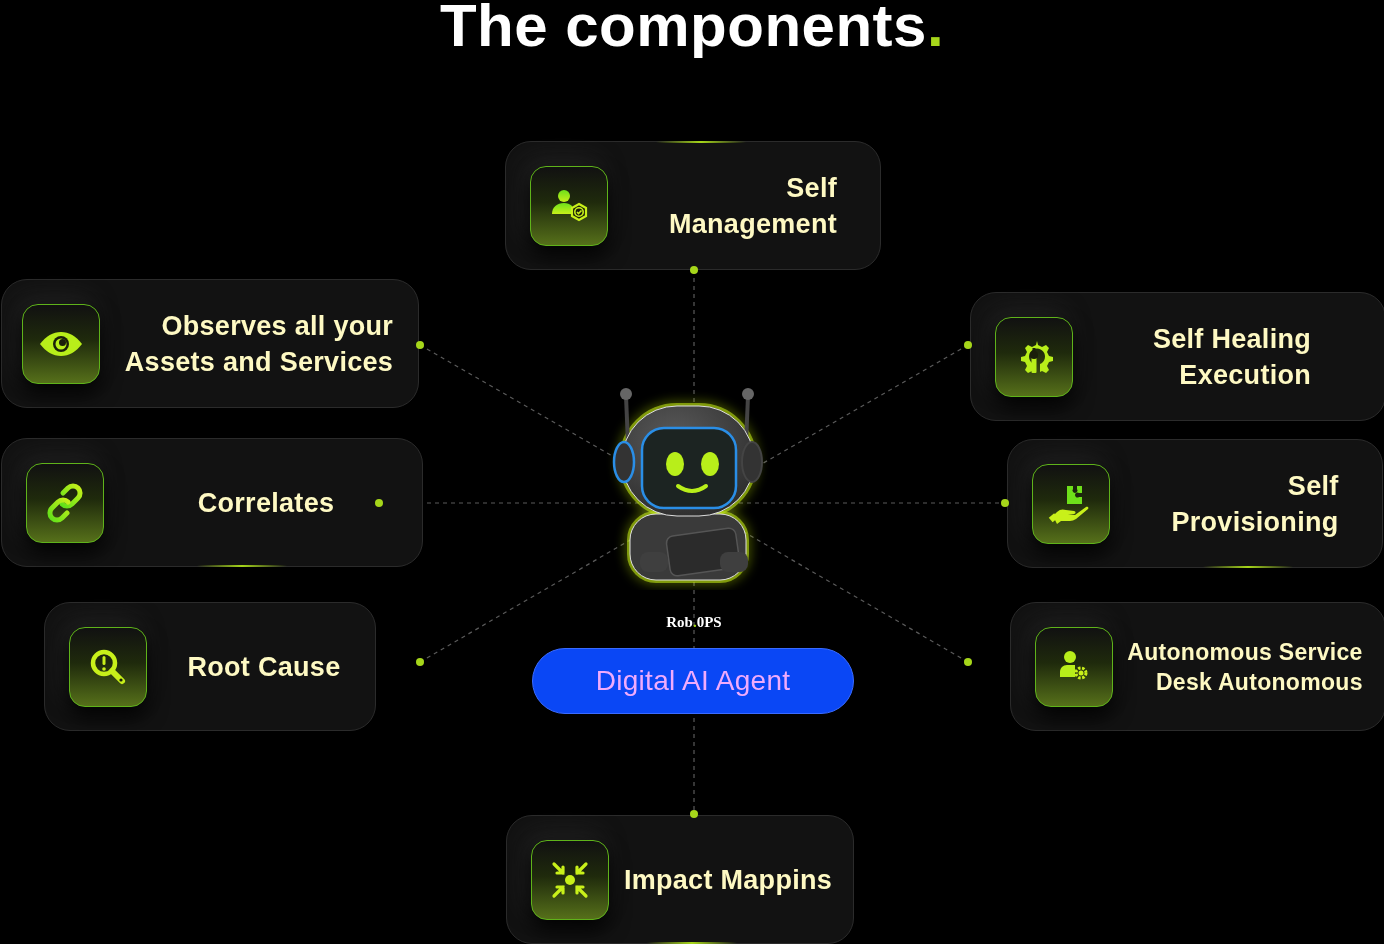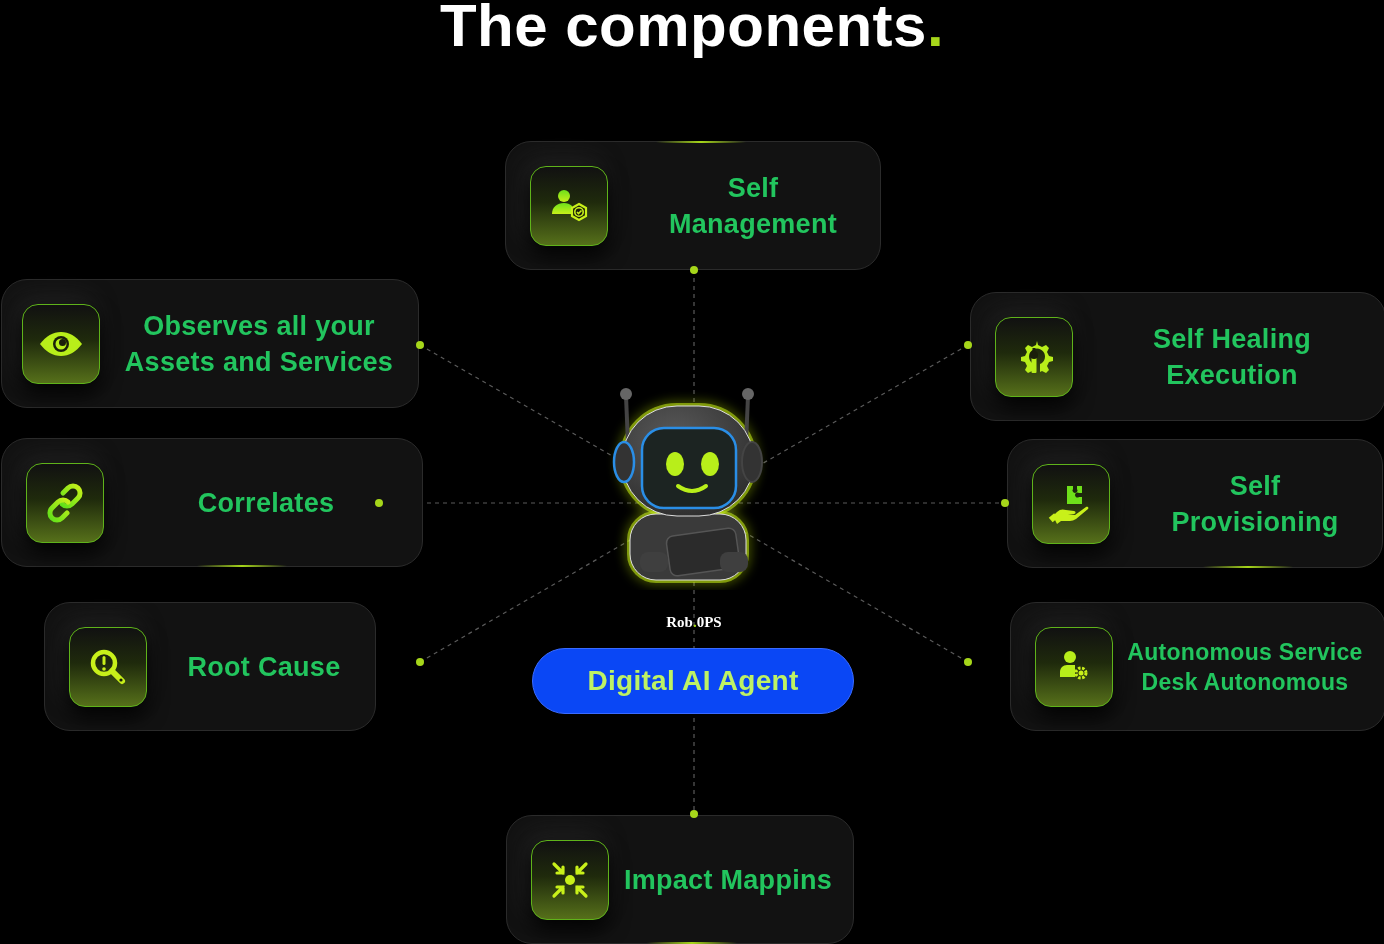--- a/index.html
+++ b/index.html
@@ -30,40 +30,40 @@
     position: absolute; top: 24px; width: 78px; height: 80px;
     border-radius: 16px; border: 1px solid #5fb31a;
     background: linear-gradient(180deg, #111 0%, #1f2a0c 45%, #56701a 100%);
     box-shadow: 0 10px 20px rgba(0,0,0,0.9), -6px -8px 24px rgba(60,60,60,0.35);
     display: flex; align-items: center; justify-content: center;
   }
   .icon-box svg { width: 48px; height: 48px; }
 
   .card-label {
     position: absolute; top: 0; bottom: 0; display: flex; align-items: center; justify-content: center;
-    text-align: center; font-weight: 700; font-size: 27px; line-height: 36px; color: #22c55e;
+    text-align: right; font-weight: 700; font-size: 27px; line-height: 36px; color: #fef9c3;
     letter-spacing: 0.3px;
   }
   .card-label.small { font-size: 23px; line-height: 30px; }
 
   .node-dot { position: absolute; width: 8px; height: 8px; border-radius: 50%; background: #a6d61a; }
 
   .robot { position: absolute; left: 600px; top: 384px; width: 176px; height: 206px; }
 
   .robot-name {
     position: absolute; left: 640px; top: 614px; width: 108px; text-align: center;
     font-size: 15px; font-weight: 700; color: #fff; font-family: Liberation Serif, serif;
   }
   .robot-name .dot { color: #a6d61a; }
 
   .agent-button {
     position: absolute; left: 532px; top: 648px; width: 322px; height: 66px;
     background: #0a47f5; border: 1px solid #3a6bff; border-radius: 34px;
     display: flex; align-items: center; justify-content: center;
-    font-size: 28px; font-weight: 700; color: #bef264; letter-spacing: 0.3px;
+    font-size: 28px; font-weight: 400; color: #f0abfc; letter-spacing: 0.3px;
   }
 </style>
 </head>
 <body>
 
 <div class="title"><span>The components</span><span class="dot">.</span></div>
 
 <svg class="connectors" viewBox="0 0 1384 944">
   <g stroke="#5a5a5a" stroke-width="1.2" stroke-dasharray="4 4" fill="none">
     <line x1="694" y1="270" x2="694" y2="814"></line>

